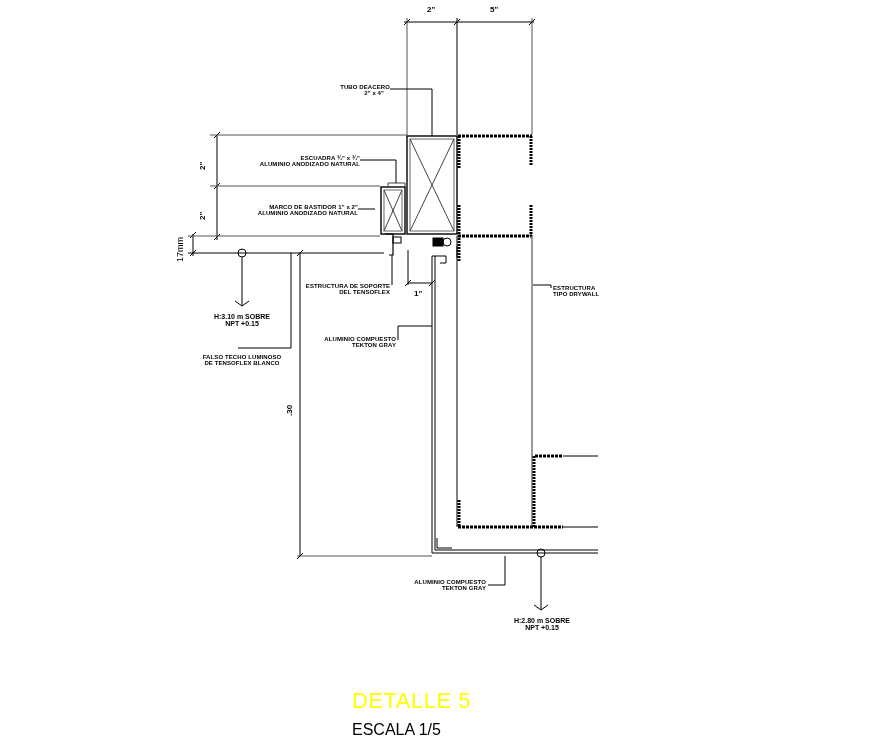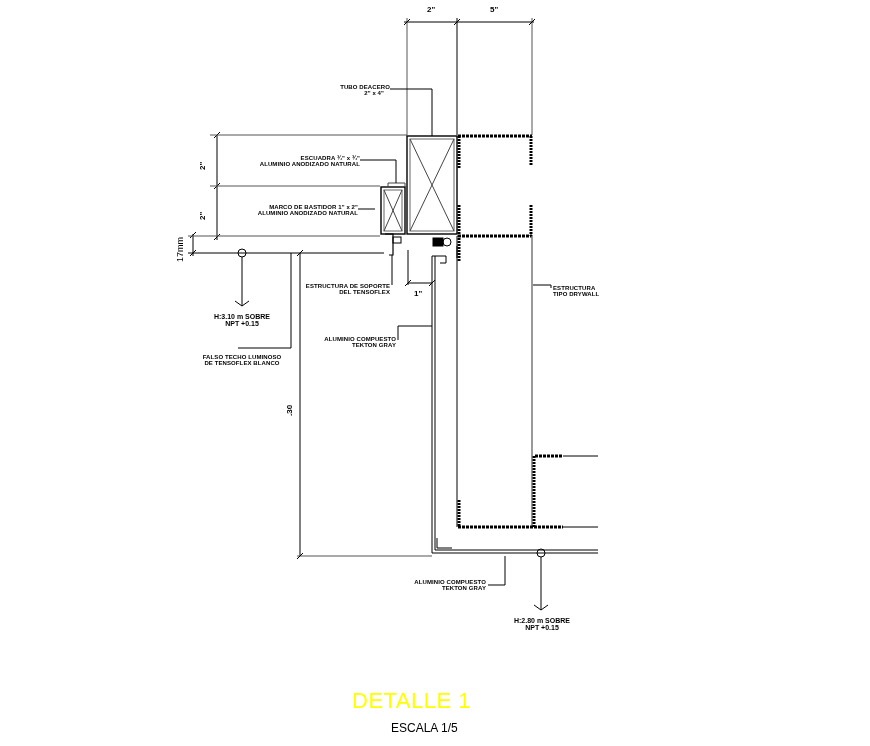--- a/index.html
+++ b/index.html
@@ -5,21 +5,21 @@
   html, body { margin:0; padding:0; background:#ffffff; }
   body { width:870px; height:746px; position:relative; overflow:hidden; font-family:"Liberation Sans", sans-serif; }
   #drawing { position:absolute; left:0; top:0; width:870px; height:746px; }
   .lbl { position:absolute; font-family:"Liberation Sans", sans-serif; font-weight:bold; color:#000; white-space:nowrap; line-height:1.05; }
   .sm { font-size:6px; letter-spacing:0.1px; }
   .md { font-size:8px; }
   .right { text-align:right; }
   .center { text-align:center; }
   .vert { transform:rotate(-90deg); transform-origin:left top; }
   .title { position:absolute; left:352px; top:688px; font-size:22px; color:#ffff00; font-family:"Liberation Sans", sans-serif; letter-spacing:0.5px; }
-  .subtitle { position:absolute; left:352px; top:721px; font-size:12px; color:#000; font-family:"Liberation Sans", sans-serif;margin-left:39px; }
+  .subtitle { position:absolute; left:352px; top:721px; font-size:16px; color:#000; font-family:"Liberation Sans", sans-serif; }
 </style>
 </head>
 <body>
 
 <svg id="drawing" viewBox="0 0 870 746" xmlns="http://www.w3.org/2000/svg">
   <g stroke="#000" stroke-width="1" fill="none">
 
     <g>
       <line x1="404" y1="22" x2="534" y2="22"></line>
       <line x1="407" y1="18" x2="407" y2="135" stroke="#555"></line>
@@ -170,14 +170,14 @@
 </div>
 <div class="lbl sm right" style="left:400px;top:579px;width:86px;">
   <div>ALUMINIO COMPUESTO</div>
   <div>TEKTON GRAY</div>
 </div>
 <div class="lbl center" style="left:500px;top:617px;width:84px;font-size:7px;">
   <div>H:2.80 m SOBRE</div>
   <div>NPT +0.15</div>
 </div>
 
-<div class="title">DETALLE 1</div>
+<div class="title">DETALLE 5</div>
 <div class="subtitle">ESCALA 1/5</div>
 
 </body></html>

